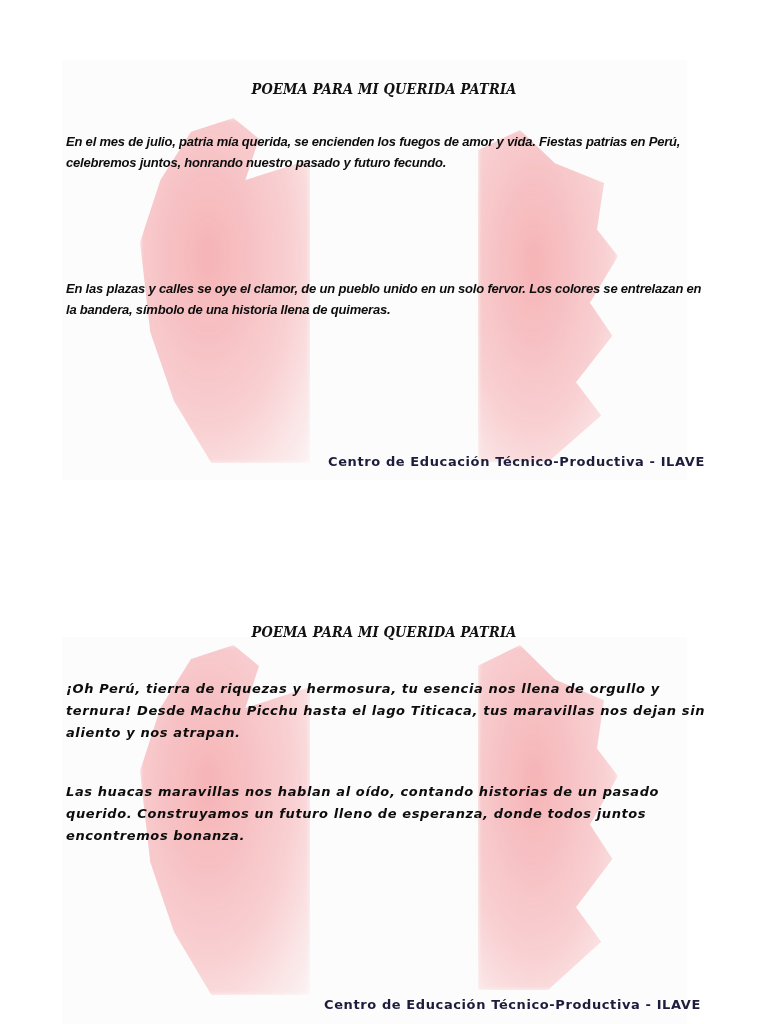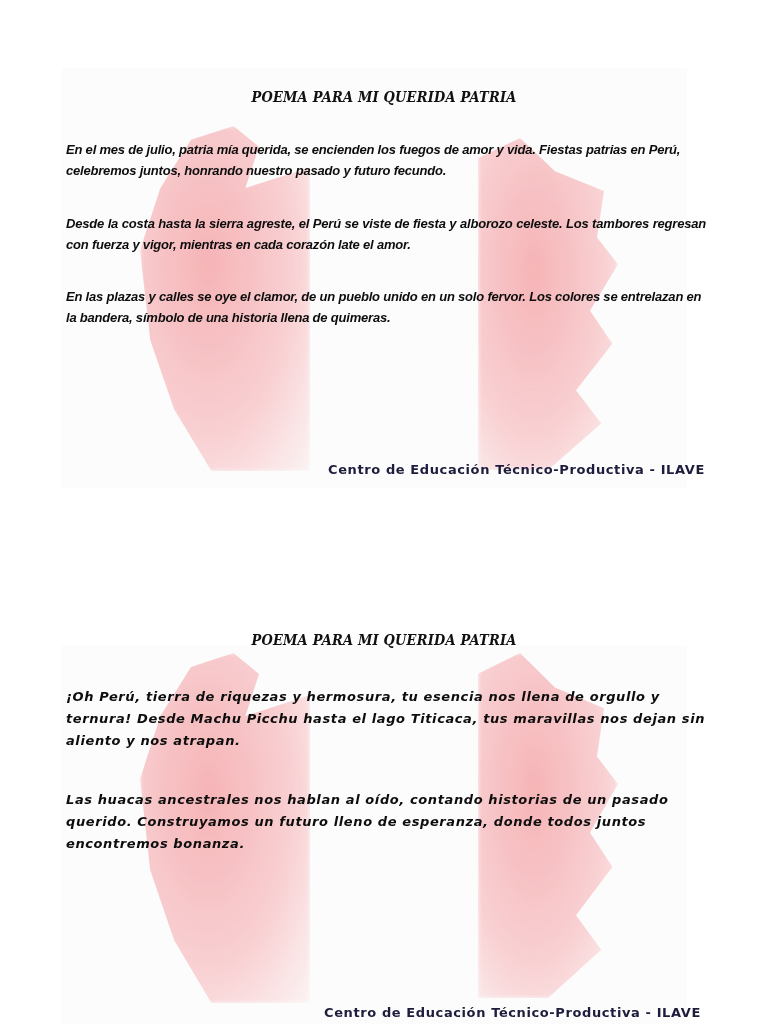--- a/index.html
+++ b/index.html
@@ -2,21 +2,21 @@
 <html><head>
 <meta charset="utf-8">
 <style>
   html, body { margin: 0; padding: 0; }
   body {
     width: 768px; height: 1024px; overflow: hidden;
     background: #ffffff; position: relative;
     font-family: "Liberation Sans", sans-serif;
   }
   .page {
-    position: absolute; left: 0; width: 768px; margin-top: 8px;
+    position: absolute; left: 0; width: 768px;
   }
   .page-1 { top: 0; height: 500px; }
   .page-2 { top: 545px; height: 479px; }
 
   .wash {
     position: absolute; left: 62px; width: 625px;
     background: #fcfcfc;
   }
   .page-1 .wash { top: 60px; height: 420px; }
   .page-2 .wash { top: 92px; height: 390px; }
@@ -78,29 +78,28 @@
 </head>
 <body>
 
 <div class="page page-1">
   <div class="wash"></div>
   <div class="flag-band band-left"></div>
   <div class="flag-band band-right"></div>
   <div class="content">
     <div class="title">POEMA PARA MI QUERIDA PATRIA</div>
     <p class="para p1">En el mes de julio, patria mía querida, se encienden los fuegos de amor y vida. Fiestas patrias en Perú, celebremos juntos, honrando nuestro pasado y futuro fecundo.</p>
-    <p class="para p2">Desde la costa hasta la sierra agreste, el Perú se viste de fiesta y alborozo celeste. Los tambores regresan con fuerza y vigor, mientras en cada corazón late el amor.</p>
     <p class="para p3">En las plazas y calles se oye el clamor, de un pueblo unido en un solo fervor. Los colores se entrelazan en la bandera, símbolo de una historia llena de quimeras.</p>
     <div class="footer">Centro de Educación Técnico-Productiva - ILAVE</div>
   </div>
 </div>
 
 <div class="page page-2">
   <div class="wash"></div>
   <div class="flag-band band-left"></div>
   <div class="flag-band band-right"></div>
   <div class="content">
     <div class="title">POEMA PARA MI QUERIDA PATRIA</div>
     <p class="para p1">¡Oh Perú, tierra de riquezas y hermosura, tu esencia nos llena de orgullo y ternura! Desde Machu Picchu hasta el lago Titicaca, tus maravillas nos dejan sin aliento y nos atrapan.</p>
-    <p class="para p2">Las huacas ancestrales nos hablan al oído, contando historias de un pasado querido. Construyamos un futuro lleno de esperanza, donde todos juntos encontremos bonanza.</p>
+    <p class="para p2">Las huacas maravillas nos hablan al oído, contando historias de un pasado querido. Construyamos un futuro lleno de esperanza, donde todos juntos encontremos bonanza.</p>
     <div class="footer">Centro de Educación Técnico-Productiva - ILAVE</div>
   </div>
 </div>
 
 </body></html>

